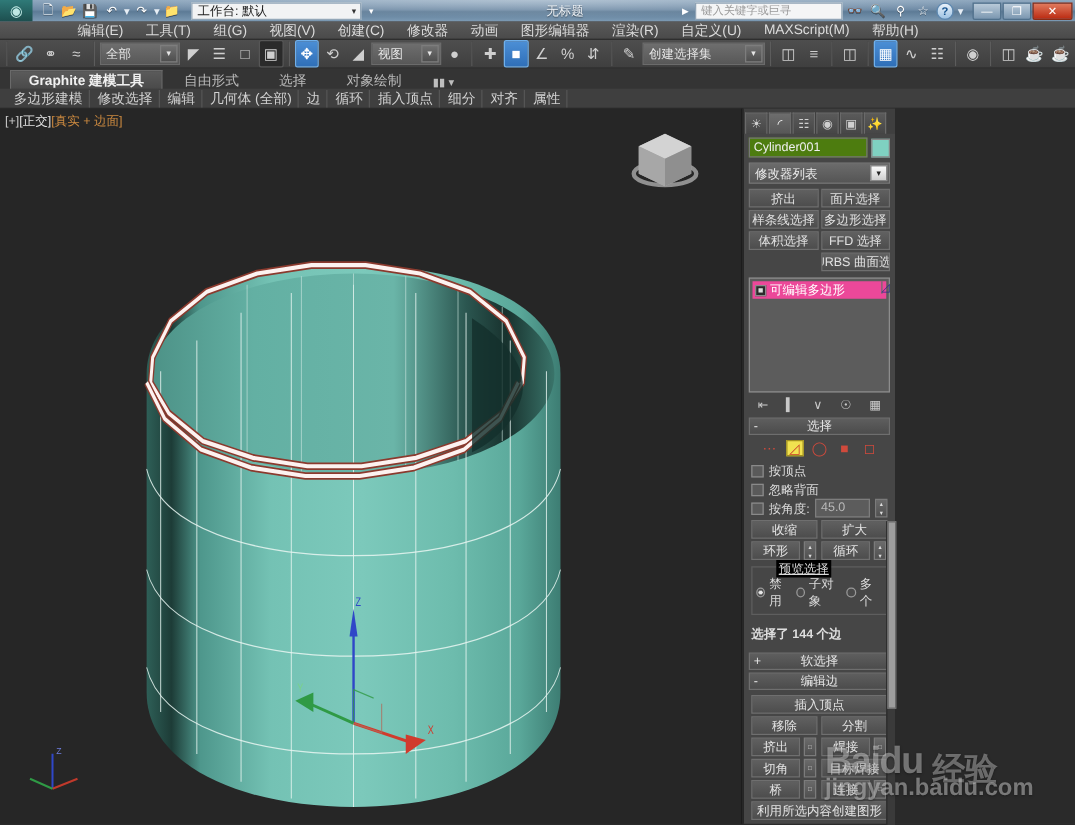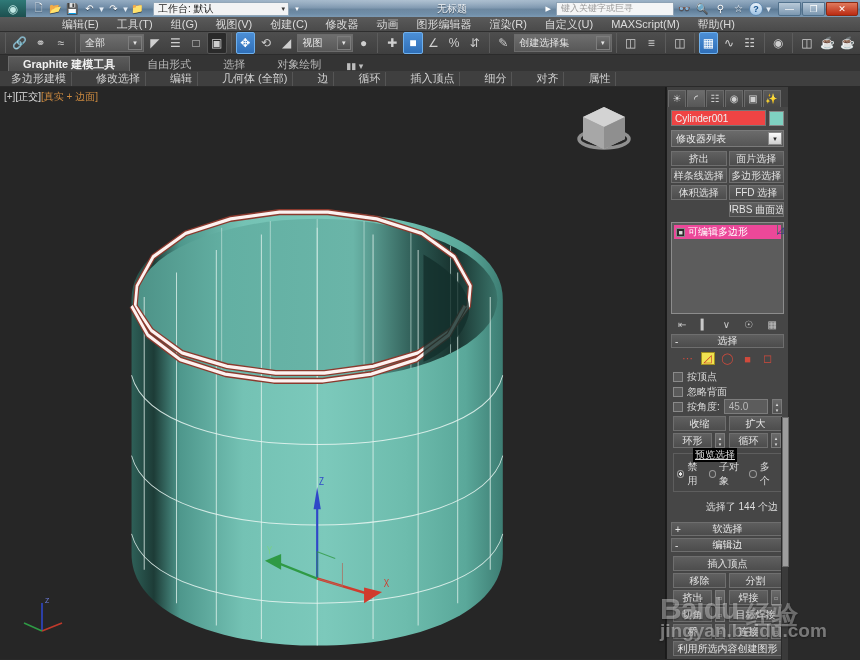--- a/index.html
+++ b/index.html
@@ -99,31 +99,31 @@
 
   
   .ribbon { background: #3c3c3c; border-bottom: 1px solid #2a2a2a; }
   .rtabs { height: 16px; display: flex; align-items: flex-end; padding-left: 8px; gap:2px; background:#343434;}
   .rtab {
     height: 15px; padding: 0 14px; font-size: 11px; color: #b9b9b9;
     display: flex; align-items: center; border: 1px solid transparent; border-bottom: none;
   }
   .rtab.active { background: linear-gradient(#5b5b5b,#4a4a4a); color: #f0f0f0; border-color: #6a6a6a; font-weight:bold;}
   .rtab-extra{ margin-left: 8px; display:flex; align-items:center; gap:3px; color:#bdbdbd; font-size:9px;}
-  .rpanels { height: 15px; display: flex; align-items: center; padding-left: 6px; gap: 19px; background:#3f3f3f;}
+  .rpanels { height: 15px; display: flex; align-items: center; padding-left: 6px; gap: 1px; background:#3f3f3f;}
   .rpanel {
     font-size: 11px; color: #d2d2d2; padding: 0 5px; height: 14px; display:flex; align-items:center;
     border-right: 1px solid #555;
   }
 
   
   .bodyarea { flex: 1; display: flex; position: relative; background: #2a2a2a; }
 
   
-  .viewport { position: relative; width: 666px; background: #262626; overflow: hidden; border-right:1px solid #1a1a1a;}
+  .viewport { position: relative; width: 594px; background: #262626; overflow: hidden; border-right:1px solid #1a1a1a;}
   .vp-label { position: absolute; left: 4px; top: 3px; font-size: 10px; color: #c8c8c8; letter-spacing: 0; z-index: 5;}
   .vp-label .ortho { color:#e2e2e2; }
   .vp-label .shade { color: #cc8a40; }
   .cyl-wrap { position: absolute; left: 0; top: 0; width: 100%; height: 100%; }
   .axis-tripod { position: absolute; left: 14px; bottom: 20px; }
   .viewcube { position: absolute; right: 28px; top: 12px; width: 66px; height: 62px;}
 
   
   .cmdpanel {
     width: 122px; background: #464646; display: flex; flex-direction: column;
@@ -131,21 +131,21 @@
   }
   .cp-tabs { height: 20px; display: flex; align-items: center; gap: 1px; padding: 2px 1px 0 1px; background:#3f3f3f;}
   .cp-tab {
     width: 18px; height: 17px; display: flex; align-items: center; justify-content: center;
     background: linear-gradient(#5a5a5a,#464646); border: 1px solid #6a6a6a; border-bottom: none;
     font-size: 10px; color: #d0d0d0;
   }
   .cp-tab.active { background: linear-gradient(#6d6d6d,#575757); color:#fff;}
   .namerow { display: flex; align-items: center; gap: 3px; padding: 3px 4px 2px 4px;}
   .nameinput {
-    flex: 1; height: 16px; background: #ef4444; border: 1px solid #767676;
+    flex: 1; height: 16px; background: #4d7c0f; border: 1px solid #767676;
     font-size: 10px; color: #f0f0f0; padding-left: 3px; display:flex; align-items:center;
   }
   .colorchip { width: 15px; height: 15px; background: #7fd1c1; border: 1px solid #878787;}
   .modlist {
     margin: 2px 4px; height: 17px; background: linear-gradient(#6b6b6b,#555);
     border: 1px solid #7a7a7a; font-size: 10px; color: #eee; display: flex; align-items: center;
     padding-left: 4px; position: relative;
   }
   .modlist .cb-arrow2 {
     position: absolute; right: 1px; top:1px; width: 14px; height: 13px;
@@ -190,21 +190,21 @@
   .btnrow { display: grid; grid-template-columns: 1fr 1fr; gap: 3px; padding-top: 2px;}
   .sbtn { height: 15px; background: linear-gradient(#606060,#4d4d4d); border: 1px solid #6f6f6f; font-size:10px; color:#e4e4e4; display:flex;align-items:center;justify-content:center;}
   .btnrow.spinned { grid-template-columns: 1fr 11px 1fr 11px; }
   .group {
     border: 1px solid #5e5e5e; margin: 5px 0 2px 0; padding: 6px 3px 3px 3px; position: relative;
   }
   .group .glabel { position: absolute; top: -6px; left: 19px; background: #000000; padding: 0 2px; font-size: 10px; color: #dcdcdc; text-decoration: underline;}
   .radiorow { display:flex; align-items:center; gap:3px; font-size:10px; color:#dcdcdc;}
   .radio { width:8px;height:8px;border-radius:50%;border:1px solid #9a9a9a; background:#4a4a4a;}
   .radio.on { background: radial-gradient(circle, #e8e8e8 0 45%, #4a4a4a 46%);}
-  .selinfo { text-align: right; font-size: 10px; color: #dedede; padding: 6px 4px 3px 0;}
+  .selinfo { text-align: left; font-size: 10px; color: #dedede; padding: 6px 4px 3px 0; font-weight: bold;}
   .cp-scroll { position:absolute; right:0; top:330px; width:7px; height:280px; background:#3a3a3a; border-left:1px solid #2a2a2a;}
   .cp-thumb { width:7px; height:150px; background:#9d9d9d; border:1px solid #6a6a6a;}
 
   
   .timebar { height: 18px; background: #3d3d3d; display: flex; align-items: center; border-top: 1px solid #2a2a2a;}
   .tick { position: absolute; top: 0; width: 1px; background: #6c6c6c;}
 
   
   .wm {
     position: absolute; pointer-events: none; font-weight: bold; color: rgba(255,255,255,.38);

